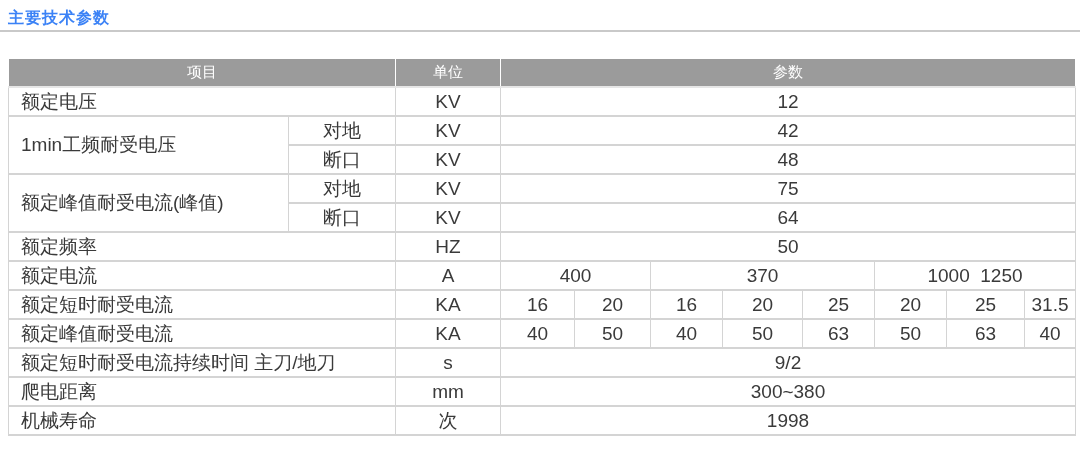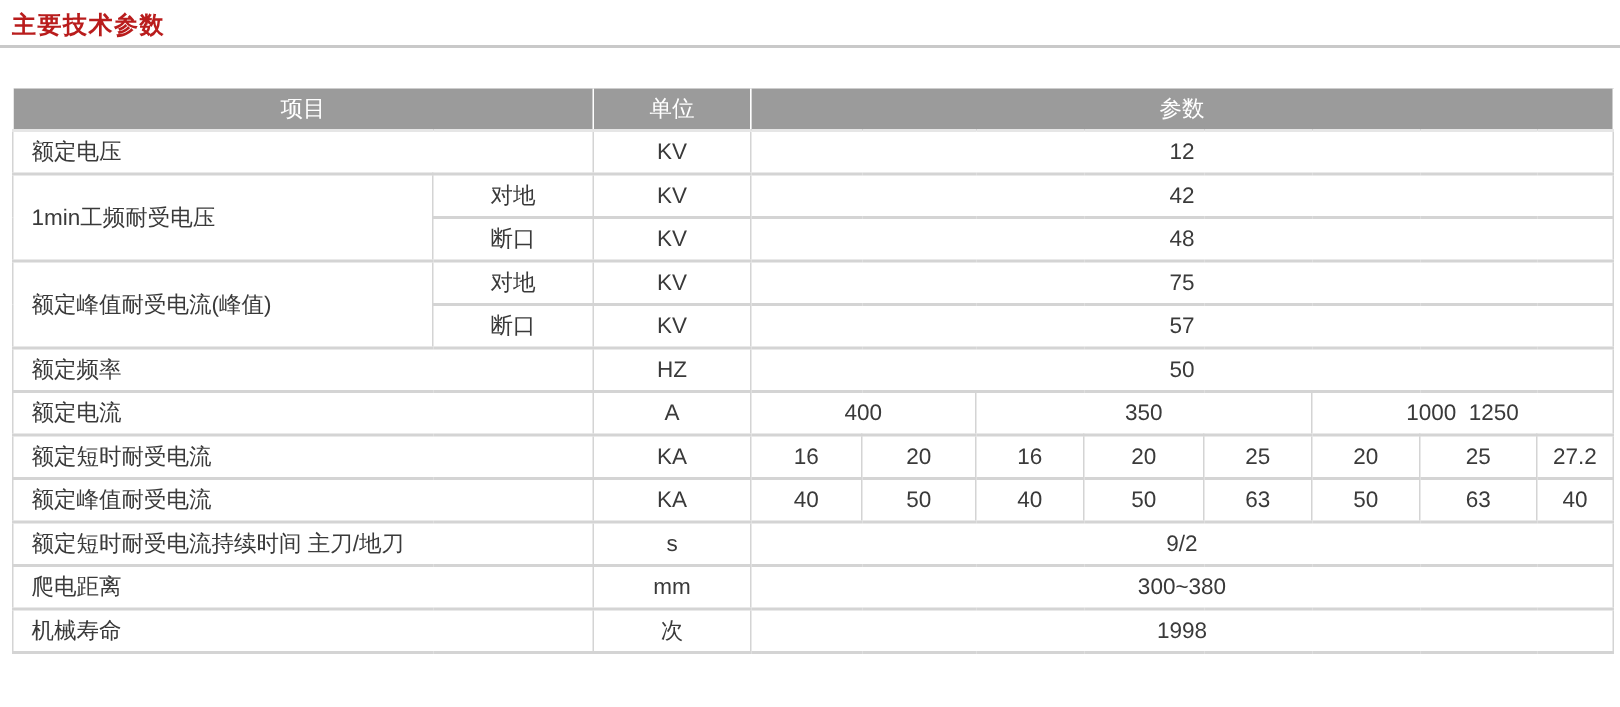--- a/index.html
+++ b/index.html
@@ -8,21 +8,21 @@
     background: #ffffff;
     font-family: "Liberation Sans", "DejaVu Sans", sans-serif;
     color: #3a3a3a;
     overflow: hidden;
   }
   .title {
     padding: 8px 0 0 8px;
     font-size: 16px;
     line-height: 19px;
     font-weight: bold;
-    color: #b91c1c;
+    color: #3b82f6;
     letter-spacing: 1px;
   }
   .title-rule {
     margin-top: 3px;
     height: 2px;
     width: 1080px;
     background: #c9c9c9;
   }
   table.tech {
     margin: 27px 0 0 8px;
@@ -38,21 +38,21 @@
     font-size: 15px;
     height: 28px;
     border-left: 1px solid #ffffff;
     border-right: 1px solid #ffffff;
     border-top: none;
     border-bottom: 2px solid #e6e6e6;
     text-align: center;
   }
   table.tech td {
     height: 29px;
-    font-size: 15px;
+    font-size: 19px;
     text-align: center;
     border: 1px solid #d4d4d4;
     border-top-width: 2px;
     border-bottom-width: 2px;
     background: #ffffff;
     white-space: nowrap;
     overflow: hidden;
   }
   table.tech td.item {
     text-align: left;
@@ -105,45 +105,45 @@
     </tr>
     <tr>
       <td rowspan="2" class="item">额定峰值耐受电流(峰值)</td>
       <td>对地</td>
       <td>KV</td>
       <td colspan="8">75</td>
     </tr>
     <tr>
       <td>断口</td>
       <td>KV</td>
-      <td colspan="8">57</td>
+      <td colspan="8">64</td>
     </tr>
     <tr>
       <td colspan="2" class="item">额定频率</td>
       <td>HZ</td>
       <td colspan="8">50</td>
     </tr>
     <tr>
       <td colspan="2" class="item">额定电流</td>
       <td>A</td>
       <td colspan="2">400</td>
-      <td colspan="3">350</td>
+      <td colspan="3">370</td>
       <td colspan="3">1000&nbsp;&nbsp;1250</td>
     </tr>
     <tr>
       <td colspan="2" class="item">额定短时耐受电流</td>
       <td>KA</td>
       <td>16</td>
       <td>20</td>
       <td>16</td>
       <td>20</td>
       <td>25</td>
       <td>20</td>
       <td>25</td>
-      <td>27.2</td>
+      <td>31.5</td>
     </tr>
     <tr>
       <td colspan="2" class="item">额定峰值耐受电流</td>
       <td>KA</td>
       <td>40</td>
       <td>50</td>
       <td>40</td>
       <td>50</td>
       <td>63</td>
       <td>50</td>

